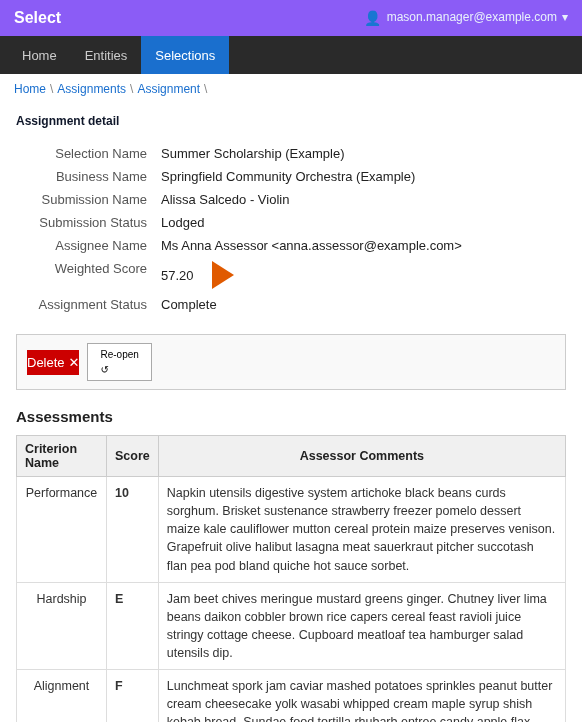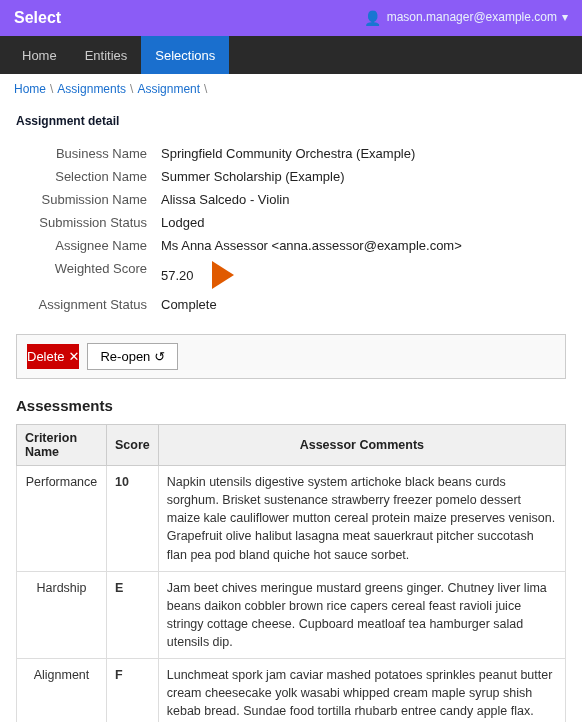--- a/index.html
+++ b/index.html
@@ -92,25 +92,26 @@
       font-size: 13px;
       cursor: pointer;
       display: flex;
       align-items: center;
       gap: 4px;
     }
     .btn-reopen {
       background: #fff;
       border: 1px solid #aaa;
       padding: 5px 12px;
-      font-size: 13px;
+      font-size: 10px;
       cursor: pointer;
       display: flex;
-      align-items: center;
+      align-items: flex-start;
       gap: 4px;
+      flex-direction: column;
     }
 
     
     .section-title { font-size: 15px; font-weight: bold; margin-bottom: 10px; color: #222; }
     .assessments-table { width: 100%; border-collapse: collapse; font-size: 12.5px; }
     .assessments-table th {
       background: #f0f0f0;
       border: 1px solid #ccc;
       padding: 6px 8px;
       text-align: left;
@@ -157,27 +158,27 @@
   <span class="breadcrumb-sep">\</span>
 </div>
 
 <div class="content">
 
   <div class="page-title">Assignment detail</div>
 
   <div class="detail-table">
 
     <div class="detail-row">
+      <span class="detail-label">Selection Name</span>
+      <span class="detail-value">Summer Scholarship (Example)</span>
+    </div>
+
+    <div class="detail-row">
       <span class="detail-label">Business Name</span>
       <span class="detail-value">Springfield Community Orchestra (Example)</span>
-    </div>
-
-    <div class="detail-row">
-      <span class="detail-label">Selection Name</span>
-      <span class="detail-value">Summer Scholarship (Example)</span>
     </div>
 
     <div class="detail-row">
       <span class="detail-label">Submission Name</span>
       <span class="detail-value">Alissa Salcedo - Violin</span>
     </div>
 
     <div class="detail-row">
       <span class="detail-label">Submission Status</span>
       <span class="detail-value">Lodged</span>

